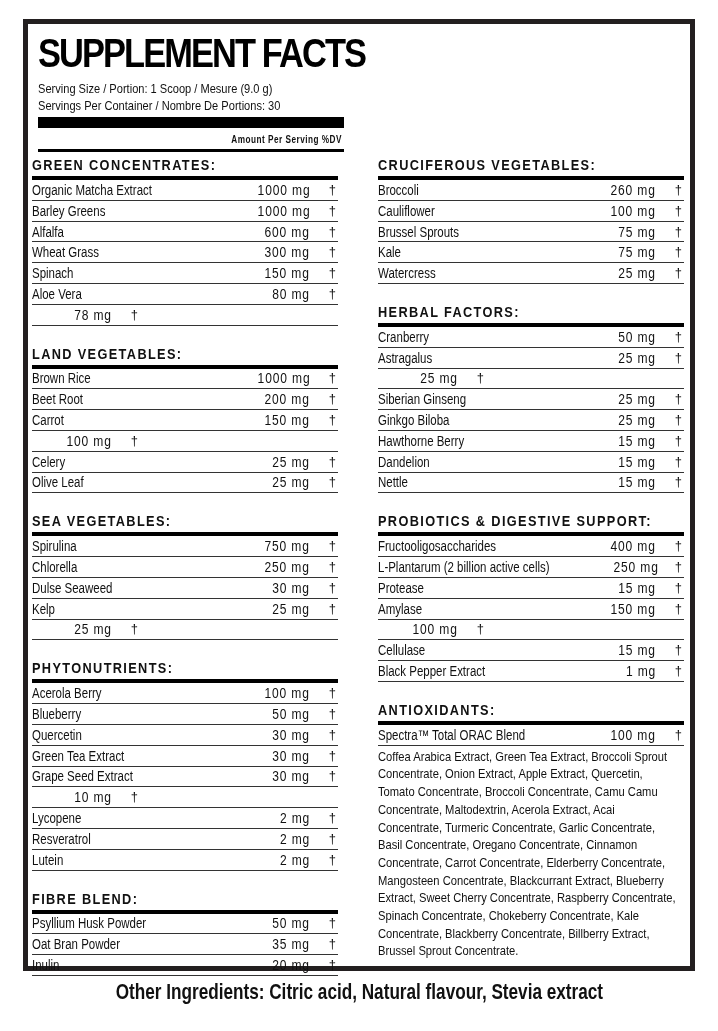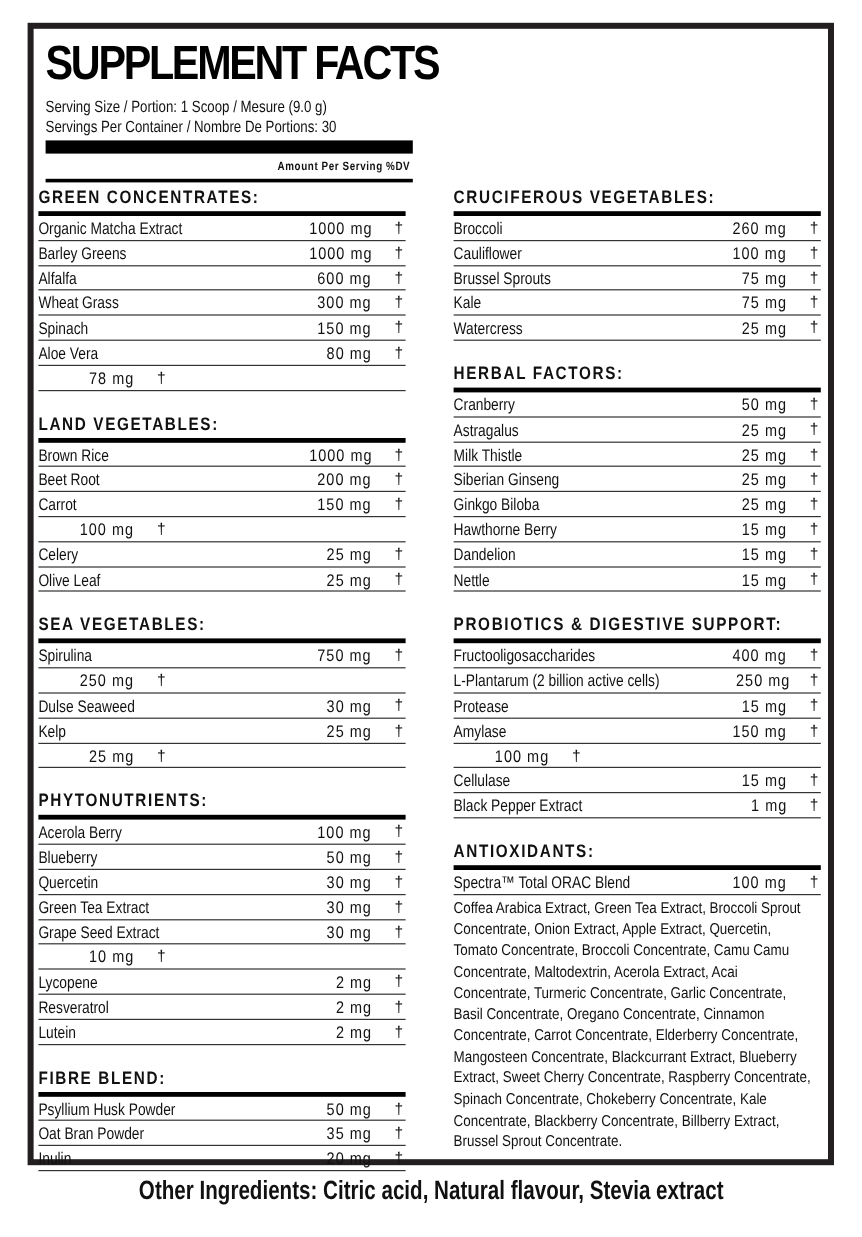--- a/index.html
+++ b/index.html
@@ -21,21 +21,21 @@
   .apsline { position:absolute; left:38px; top:149px; width:306px; height:3px; background:#000; }
 
   .col { position:absolute; width:306px; }
   .colL { left:32px; top:154px; }
   .colR { left:366px; top:154px; width:306px;margin-left:12px; }
   .section { margin:0; }
   .sec-head { font-weight:bold; font-size:15px; letter-spacing:1.6px; height:22px; line-height:22px;
               white-space:nowrap; border-bottom:4px solid #000; }
   .sec-head span { display:inline-block; transform:scaleX(0.85); transform-origin:left center; }
   .row { display:flex; height:19.8px; line-height:20px; border-bottom:1.5px solid #333;
-         font-size:14px; white-space:nowrap; }
+         font-size:14px; white-space:nowrap;align-items:center; }
   .row .nm { flex:1; overflow:visible; }
   .row .nm span { display:inline-block; transform:scaleX(0.82); transform-origin:left center; }
   .row .amt { width:80px; text-align:right; }
   .row .amt span { display:inline-block; transform:scaleX(0.86); transform-origin:right center; letter-spacing:1px; }
   .row .dag { width:26px; text-align:right; padding-right:2px; font-size:13px; }
   .gap { height:17px; }
   .blend { font-size:13px; line-height:17.7px; margin-top:2px; width:350px;
            transform:scaleX(0.86); transform-origin:left top; }
   .other { position:absolute; left:0; top:976px; width:718px; text-align:center;
            font-weight:bold; font-size:22px; line-height:32px; white-space:nowrap; }
@@ -126,20 +126,21 @@
     </div>
     <div class="gap"></div>
     <div class="section">
       <div class="sec-head"><span>SEA VEGETABLES:</span></div>
       <div class="row">
         <div class="nm"><span>Spirulina</span></div>
         <div class="amt"><span>750 mg</span></div>
         <div class="dag">†</div>
       </div>
       <div class="row">
+        <div class="nm"><span>Chlorella</span></div>
         <div class="amt"><span>250 mg</span></div>
         <div class="dag">†</div>
       </div>
       <div class="row">
         <div class="nm"><span>Dulse Seaweed</span></div>
         <div class="amt"><span>30 mg</span></div>
         <div class="dag">†</div>
       </div>
       <div class="row">
         <div class="nm"><span>Kelp</span></div>
@@ -255,21 +256,20 @@
         <div class="nm"><span>Cranberry</span></div>
         <div class="amt"><span>50 mg</span></div>
         <div class="dag">†</div>
       </div>
       <div class="row">
         <div class="nm"><span>Astragalus</span></div>
         <div class="amt"><span>25 mg</span></div>
         <div class="dag">†</div>
       </div>
       <div class="row">
-        <div class="nm"><span>Milk Thistle</span></div>
         <div class="amt"><span>25 mg</span></div>
         <div class="dag">†</div>
       </div>
       <div class="row">
         <div class="nm"><span>Siberian Ginseng</span></div>
         <div class="amt"><span>25 mg</span></div>
         <div class="dag">†</div>
       </div>
       <div class="row">
         <div class="nm"><span>Ginkgo Biloba</span></div>

